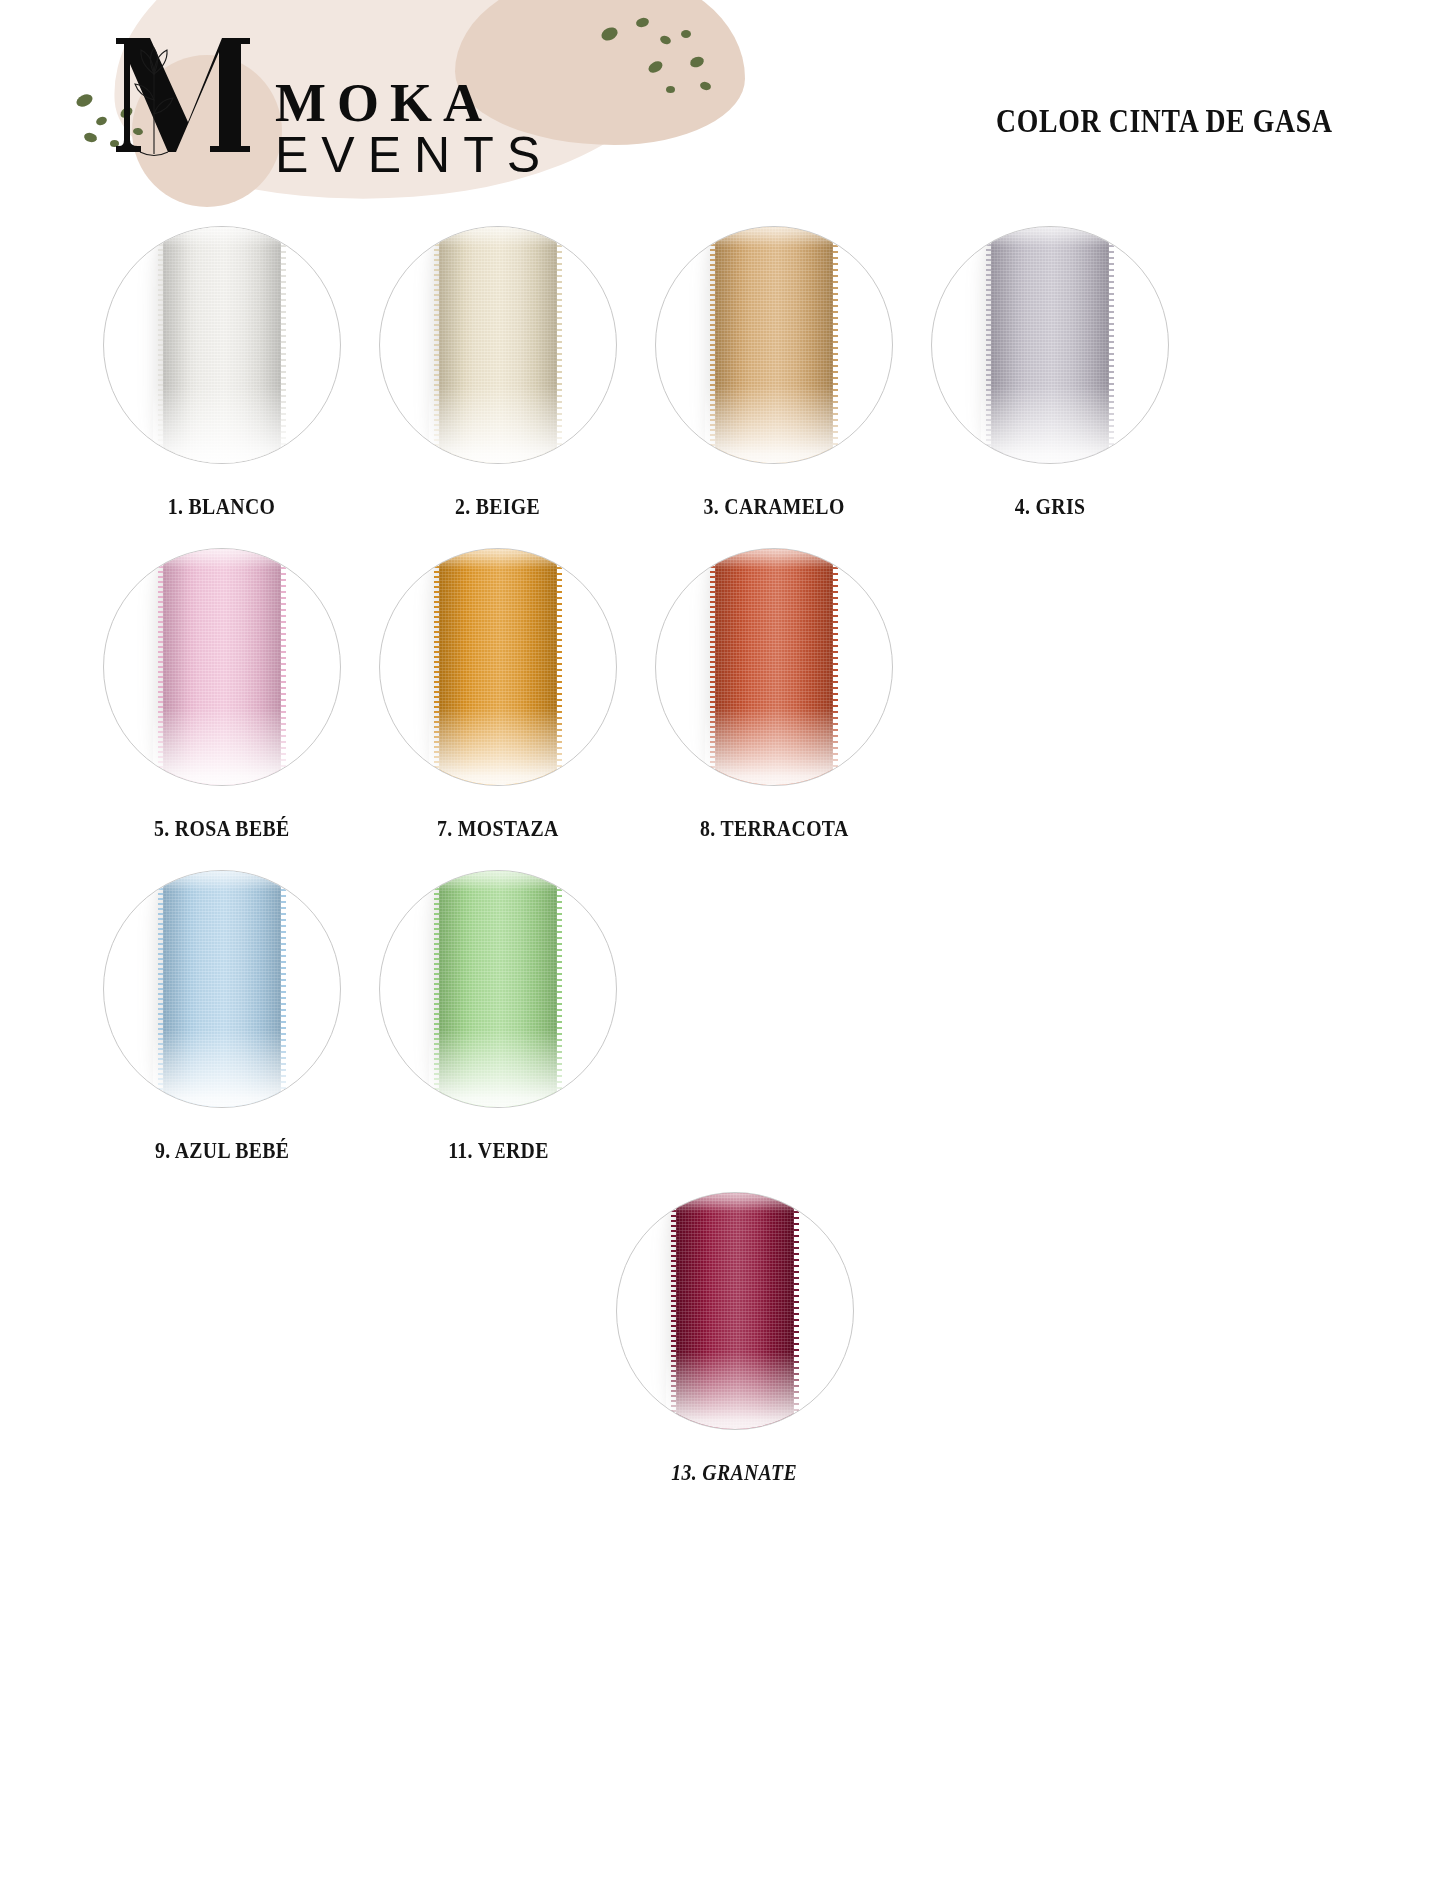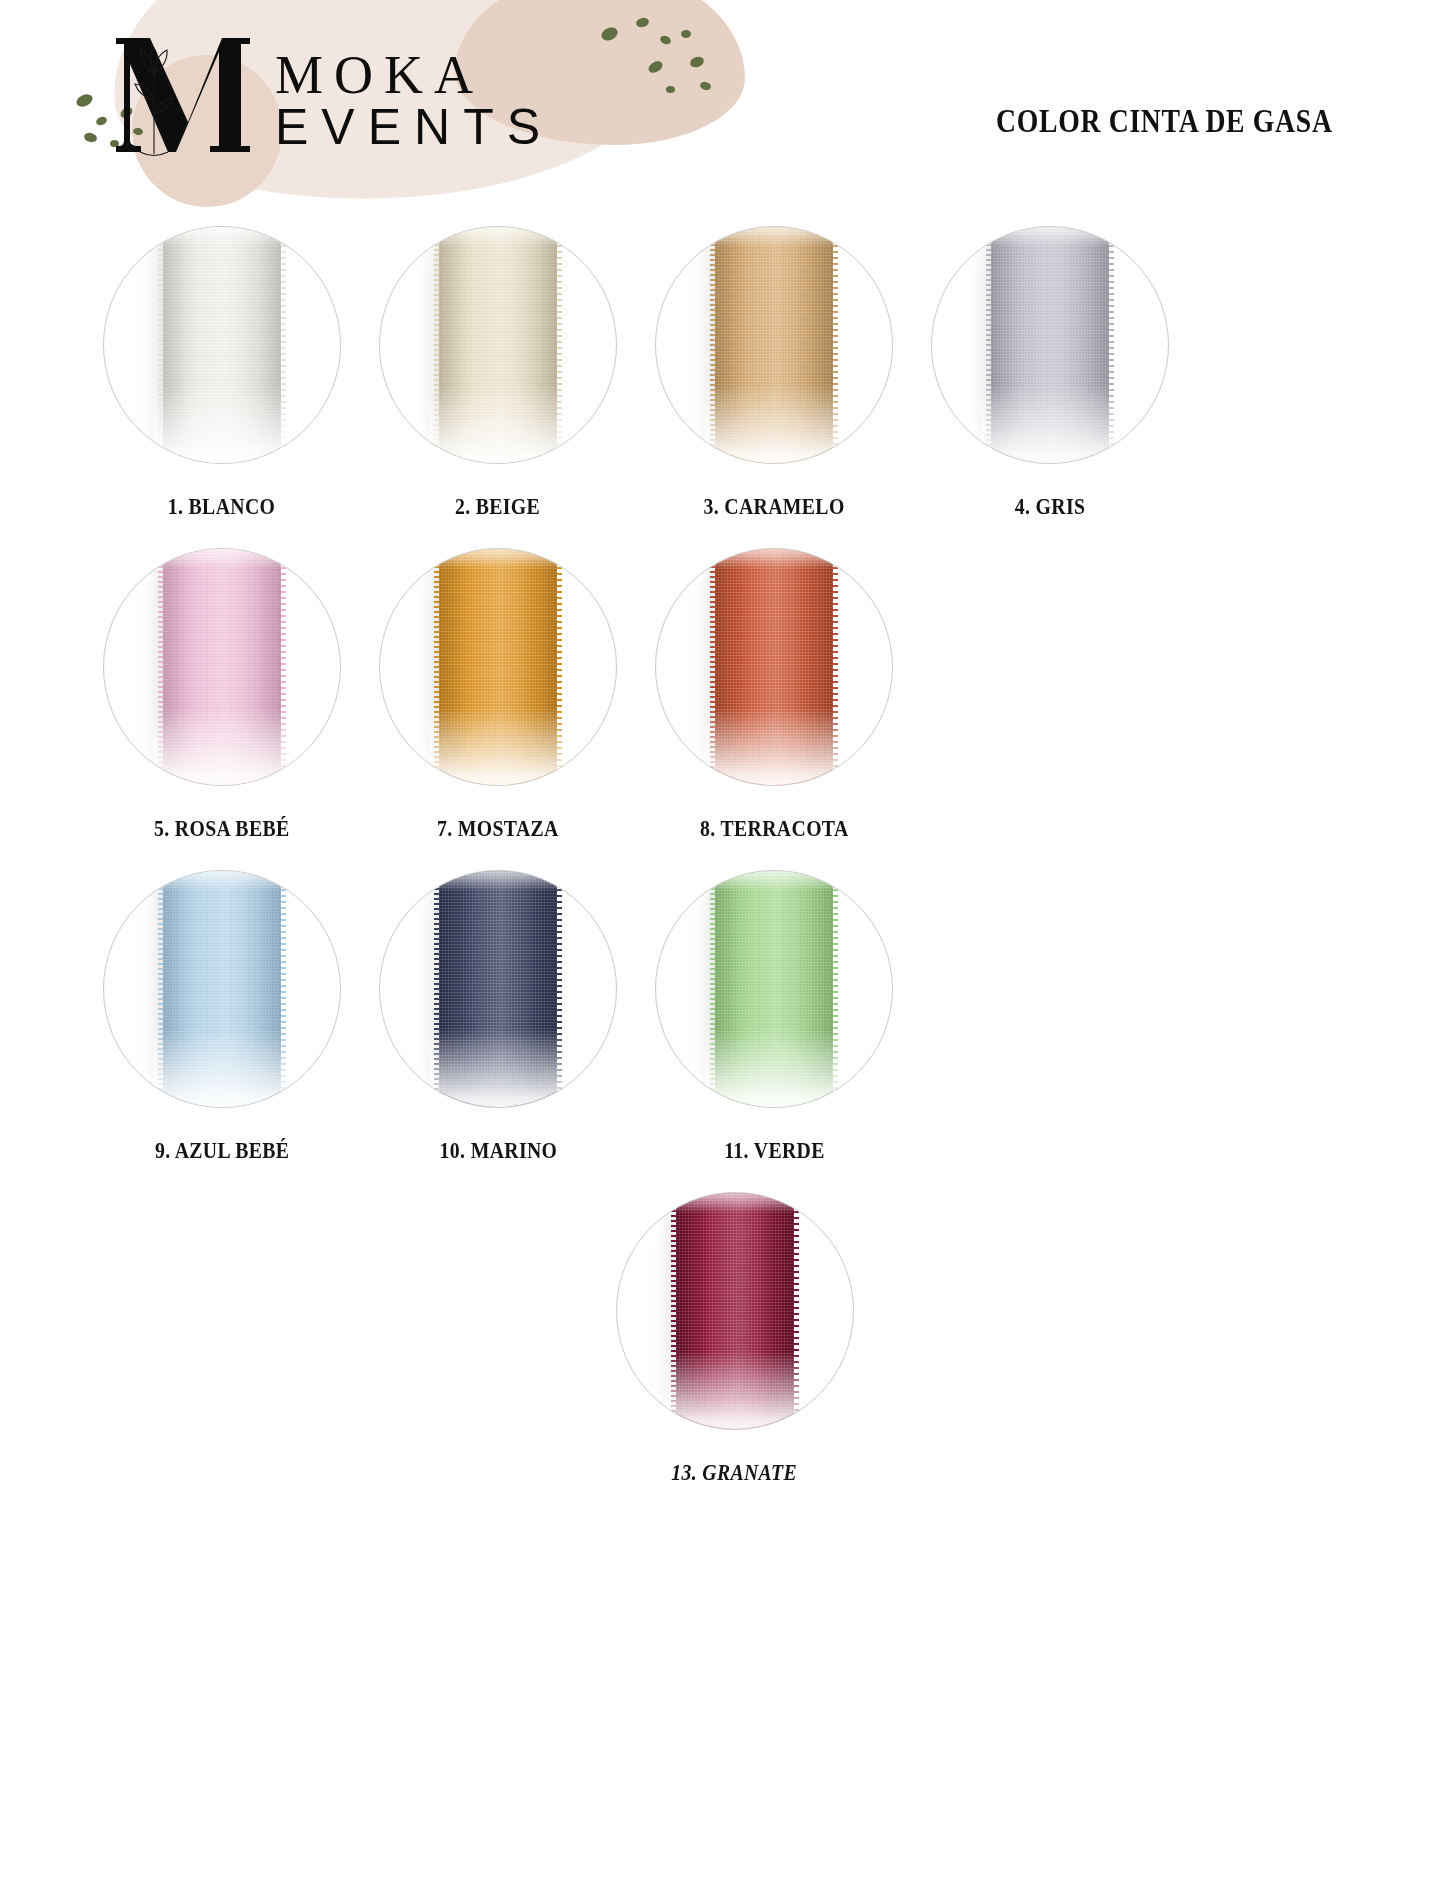--- a/index.html
+++ b/index.html
@@ -17,22 +17,22 @@
   .blob-b{left:455px;top:-30px;width:290px;height:175px;background:#e6d2c4;
           border-radius:52% 48% 45% 55%/58% 62% 38% 42%;}
   .blob-c{left:132px;top:55px;width:150px;height:152px;background:#e8d5c8;
           border-radius:50%;}
   .dot{position:absolute;background:#5f6f41;border-radius:50%;}
 
   
   #logo{position:absolute;left:110px;top:30px;width:620px;height:140px;}
   #mono{position:absolute;left:0;top:0;width:160px;height:130px;}
   #wordmark{position:absolute;left:165px;top:18px;}
-  #moka{font-family:"Liberation Serif",serif;font-weight:400;font-size:54px;
-        letter-spacing:11px;color:#0d0d0d;line-height:1;}
+  #moka{font-family:"Liberation Serif",serif;font-weight:700;font-size:54px;
+        letter-spacing:11px;color:#0d0d0d;line-height:1;margin-top:28px;}
   #events{font-family:"Liberation Sans",sans-serif;font-weight:400;font-size:50px;
         letter-spacing:13px;color:#0d0d0d;line-height:1;}
 
   
   #title{position:absolute;right:112px;top:103px;
     font-family:"Liberation Serif",serif;font-weight:700;font-size:33px;
     letter-spacing:.8px;color:#111;white-space:nowrap;
     transform:scaleX(.84);transform-origin:right center;}
 
   
@@ -266,36 +266,20 @@
             <div class="topfade"></div>
             <div class="fade"></div>
           </div>
         </div>
         <div class="label">9. AZUL BEBÉ</div>
       </div>
       <div class="cell">
         <div class="circle" style="border-color: rgb(201, 201, 201);">
           <div class="ribbon">
             <div class="shadow"></div>
-            <div class="fray-l" style="background-image: repeating-linear-gradient(0deg, rgb(44, 50, 80) 0px, rgb(44, 50, 80) 2px, rgba(255, 255, 255, 0) 2px, rgba(255, 255, 255, 0) 5px);"></div>
-            <div class="fray-r" style="background-image: repeating-linear-gradient(0deg, rgb(44, 50, 80) 0px, rgb(44, 50, 80) 2px, rgba(255, 255, 255, 0) 2px, rgba(255, 255, 255, 0) 6px);"></div>
-            <div class="body" style="background: linear-gradient(90deg, rgb(44, 50, 80) 0%, rgb(59, 66, 99) 30%, rgb(59, 66, 99) 68%, rgb(44, 50, 80) 100%);">
-              <div class="weave"></div>
-              <div class="sheen"></div>
-            </div>
-            <div class="topfade"></div>
-            <div class="fade"></div>
-          </div>
-        </div>
-        <div class="label">10. MARINO</div>
-      </div>
-      <div class="cell">
-        <div class="circle" style="border-color: rgb(201, 201, 201);">
-          <div class="ribbon">
-            <div class="shadow"></div>
             <div class="fray-l" style="background-image: repeating-linear-gradient(0deg, rgb(146, 204, 124) 0px, rgb(146, 204, 124) 2px, rgba(255, 255, 255, 0) 2px, rgba(255, 255, 255, 0) 5px);"></div>
             <div class="fray-r" style="background-image: repeating-linear-gradient(0deg, rgb(146, 204, 124) 0px, rgb(146, 204, 124) 2px, rgba(255, 255, 255, 0) 2px, rgba(255, 255, 255, 0) 6px);"></div>
             <div class="body" style="background: linear-gradient(90deg, rgb(146, 204, 124) 0%, rgb(169, 221, 149) 30%, rgb(169, 221, 149) 68%, rgb(146, 204, 124) 100%);">
               <div class="weave"></div>
               <div class="sheen"></div>
             </div>
             <div class="topfade"></div>
             <div class="fade"></div>
           </div>
         </div>

